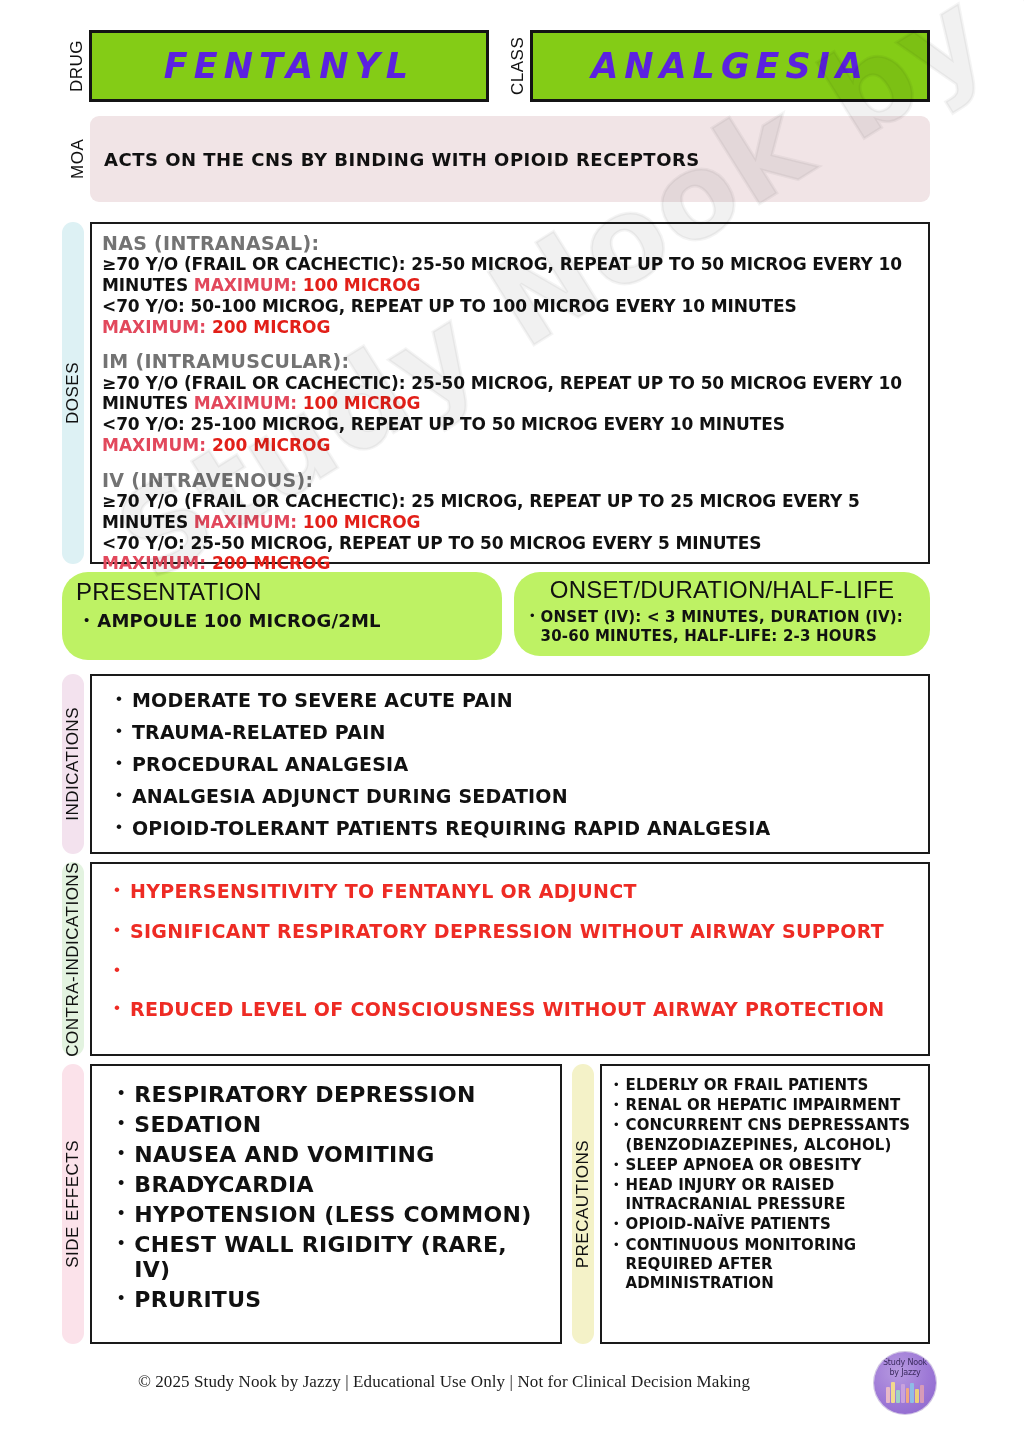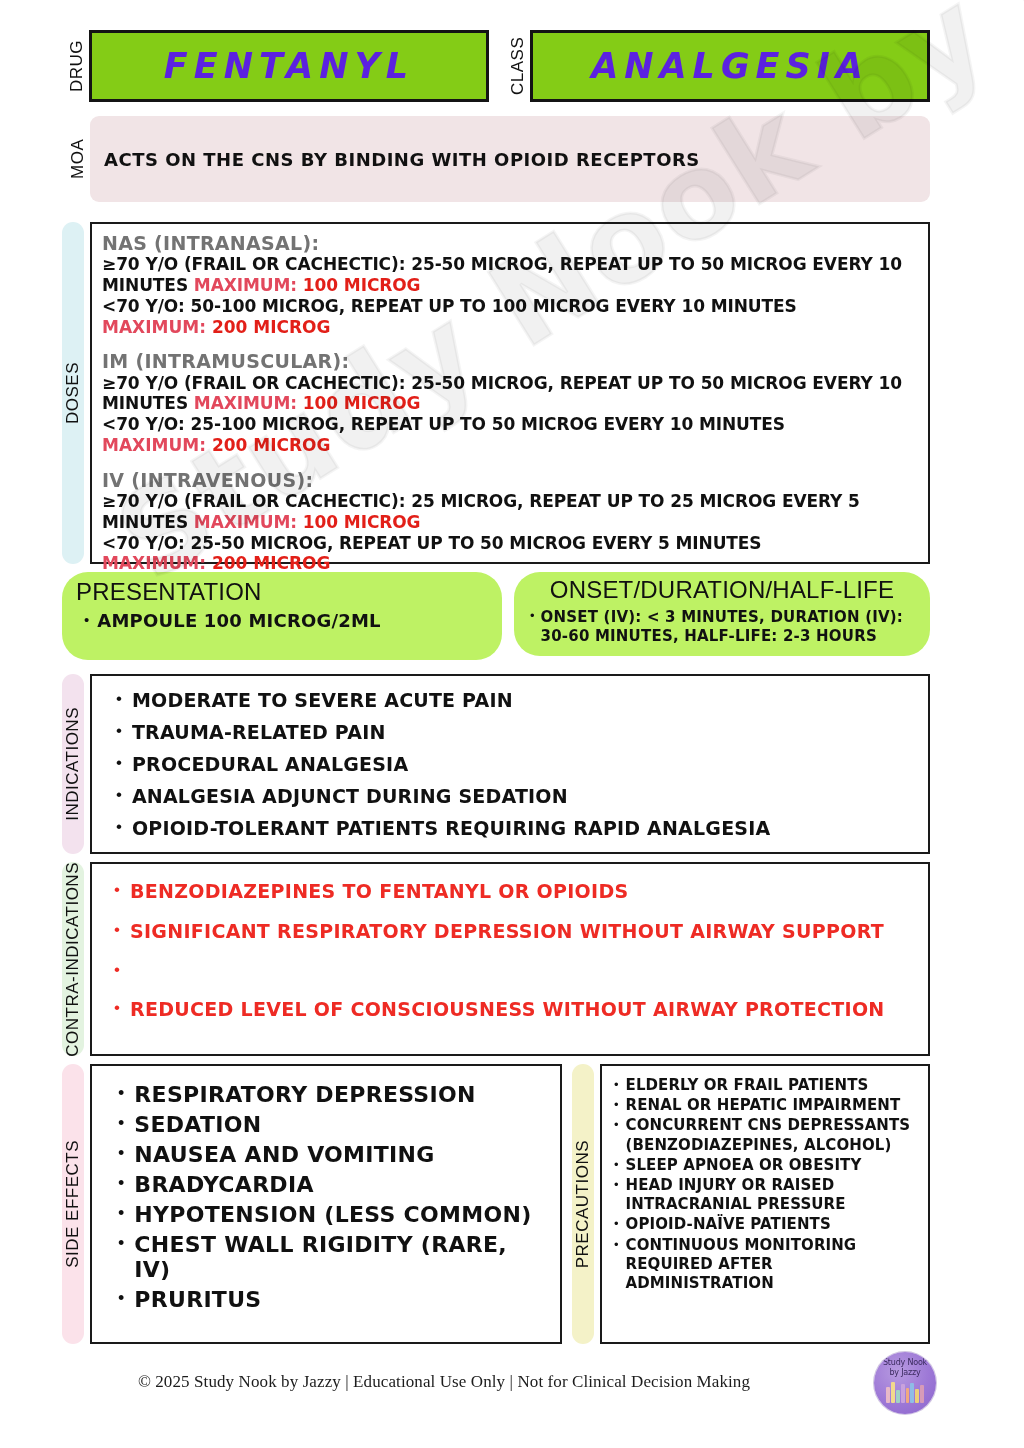--- a/index.html
+++ b/index.html
@@ -495,21 +495,21 @@
   </div>
 
   <div class="sec-row sec-contra">
     <div class="tab-pill tab-contra">
       <span class="tab-text">CONTRA-INDICATIONS</span>
     </div>
     <div class="sec-box">
       <ul class="bullet-list">
         <li class="bullet-li ci-li">
             <span class="bullet-dot red">•</span>
-            <span class="ci-text">BENZODIAZEPINES TO FENTANYL OR OPIOIDS</span>
+            <span class="ci-text">HYPERSENSITIVITY TO FENTANYL OR ADJUNCT</span>
           </li>
         <li class="bullet-li ci-li">
             <span class="bullet-dot red">•</span>
             <span class="ci-text">SIGNIFICANT RESPIRATORY DEPRESSION WITHOUT AIRWAY SUPPORT</span>
           </li>
         <li class="bullet-li ci-li">
             <span class="bullet-dot red">•</span>
           </li>
         <li class="bullet-li ci-li">
             <span class="bullet-dot red">•</span>

